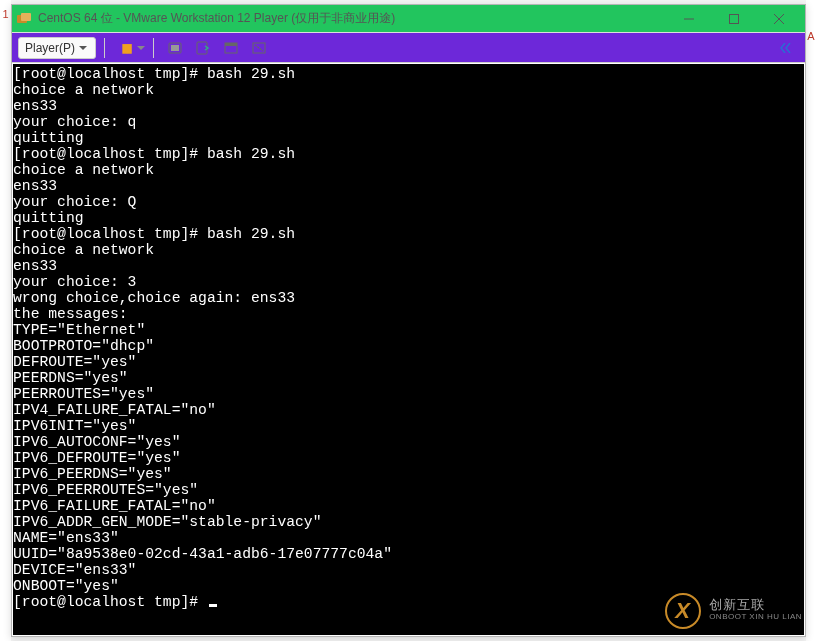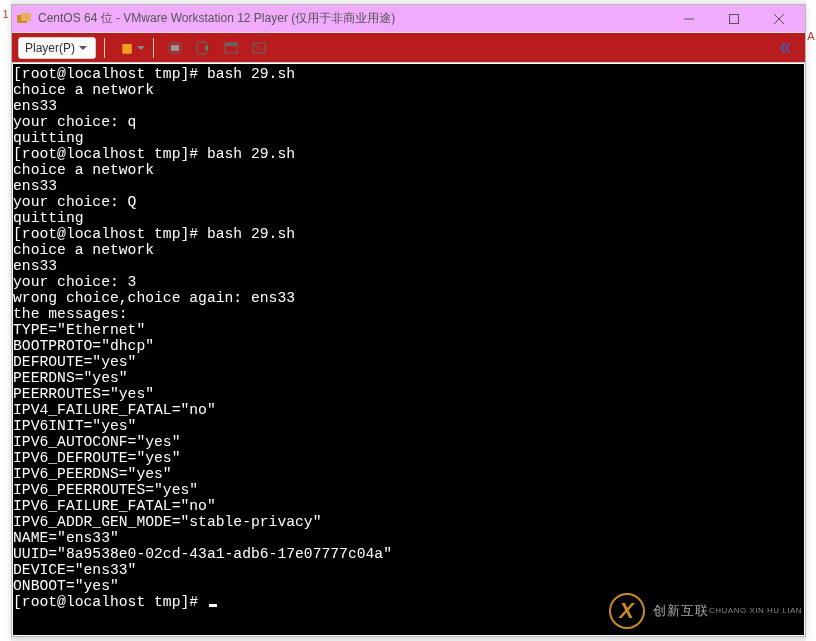--- a/index.html
+++ b/index.html
@@ -16,21 +16,21 @@
     left: 11px;
     top: 4px;
     width: 795px;
     height: 633px;
     background: #fff;
     border: 1px solid #b5b5b5;
     box-shadow: 0 2px 8px rgba(0,0,0,0.15);
   }
   .titlebar {
     height: 28px;
-    background: #f0abfc;
+    background: #22c55e;
     display: flex;
     align-items: center;
     padding: 0 4px;
     border-bottom: 1px solid #ddd;
     font-size: 12px;
     color: #555;
   }
   .titlebar .app-icon {
     width: 16px; height: 16px;
     margin-right: 6px;
@@ -44,21 +44,21 @@
     width: 45px; height: 28px;
     display: inline-flex;
     align-items: center;
     justify-content: center;
     color: #555;
     font-size: 12px;
   }
 
   .toolbar {
     height: 30px;
-    background: #b91c1c;
+    background: #6d28d9;
     border-bottom: 1px solid #ccc;
     display: flex;
     align-items: center;
     padding: 0 6px;
     font-size: 12px;
     gap: 2px;
   }
   .toolbar .player-btn {
     height: 22px;
     padding: 0 8px 0 6px;
@@ -136,20 +136,21 @@
     justify-content: center;
   }
   .watermark .logo .x {
     color: #c88a28;
     font-weight: bold;
     font-size: 22px;
     font-style: italic;
   }
   .watermark .wm-text {
     display: flex;
+    flex-direction: column;
     line-height: 12px;
   }
   .watermark .cn { font-size: 13px; color: #aaa; }
   .watermark .en { font-size: 8px; color: #888; letter-spacing: 0.5px; }
 
   .left-edge {
     position: absolute;
     left: 0; top: 0;
     width: 11px; height: 641px;
     background: #fff;
@@ -255,15 +256,15 @@
   <div class="terminal" id="terminal"><div class="line">[root@localhost tmp]# bash 29.sh</div><div class="line">choice a network</div><div class="line">ens33</div><div class="line">your choice: q</div><div class="line">quitting</div><div class="line">[root@localhost tmp]# bash 29.sh</div><div class="line">choice a network</div><div class="line">ens33</div><div class="line">your choice: Q</div><div class="line">quitting</div><div class="line">[root@localhost tmp]# bash 29.sh</div><div class="line">choice a network</div><div class="line">ens33</div><div class="line">your choice: 3</div><div class="line">wrong choice,choice again: ens33</div><div class="line">the messages:</div><div class="line">TYPE="Ethernet"</div><div class="line">BOOTPROTO="dhcp"</div><div class="line">DEFROUTE="yes"</div><div class="line">PEERDNS="yes"</div><div class="line">PEERROUTES="yes"</div><div class="line">IPV4_FAILURE_FATAL="no"</div><div class="line">IPV6INIT="yes"</div><div class="line">IPV6_AUTOCONF="yes"</div><div class="line">IPV6_DEFROUTE="yes"</div><div class="line">IPV6_PEERDNS="yes"</div><div class="line">IPV6_PEERROUTES="yes"</div><div class="line">IPV6_FAILURE_FATAL="no"</div><div class="line">IPV6_ADDR_GEN_MODE="stable-privacy"</div><div class="line">NAME="ens33"</div><div class="line">UUID="8a9538e0-02cd-43a1-adb6-17e07777c04a"</div><div class="line">DEVICE="ens33"</div><div class="line">ONBOOT="yes"</div><div class="line">[root@localhost tmp]# <span class="cursor"></span></div></div>
 
 </div>
 
 <div class="watermark">
   <span class="logo">
       <span class="x">X</span>
     </span>
   <span class="wm-text">
     <span class="cn">创新互联</span>
-    <span class="en">CHUANG XIN HU LIAN</span>
+    <span class="en">ONBOOT XIN HU LIAN</span>
   </span>
 </div>
 
 </body></html>

